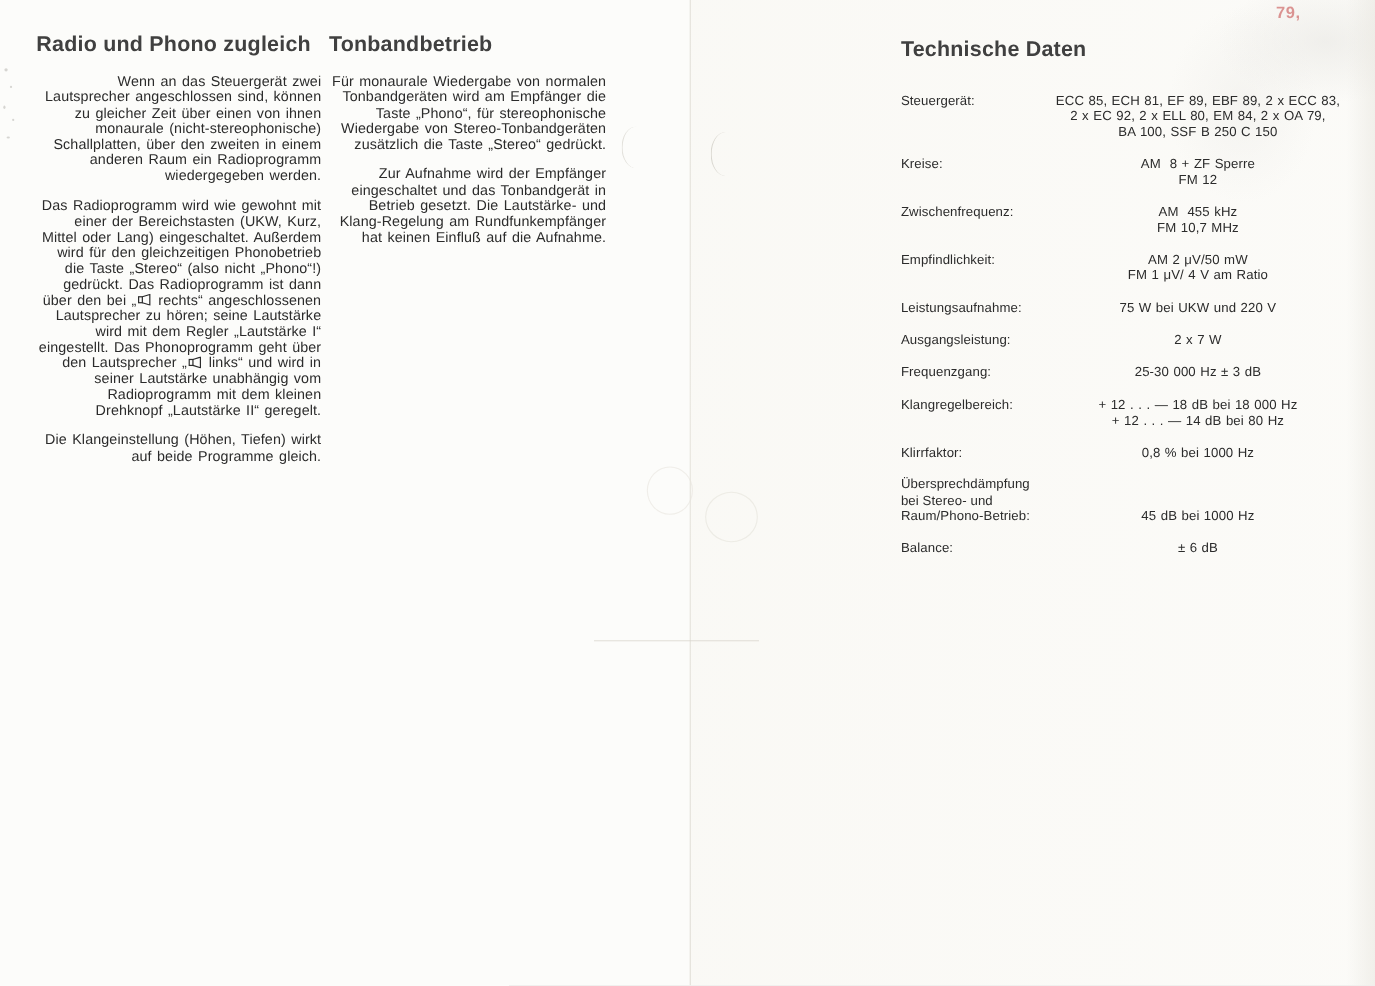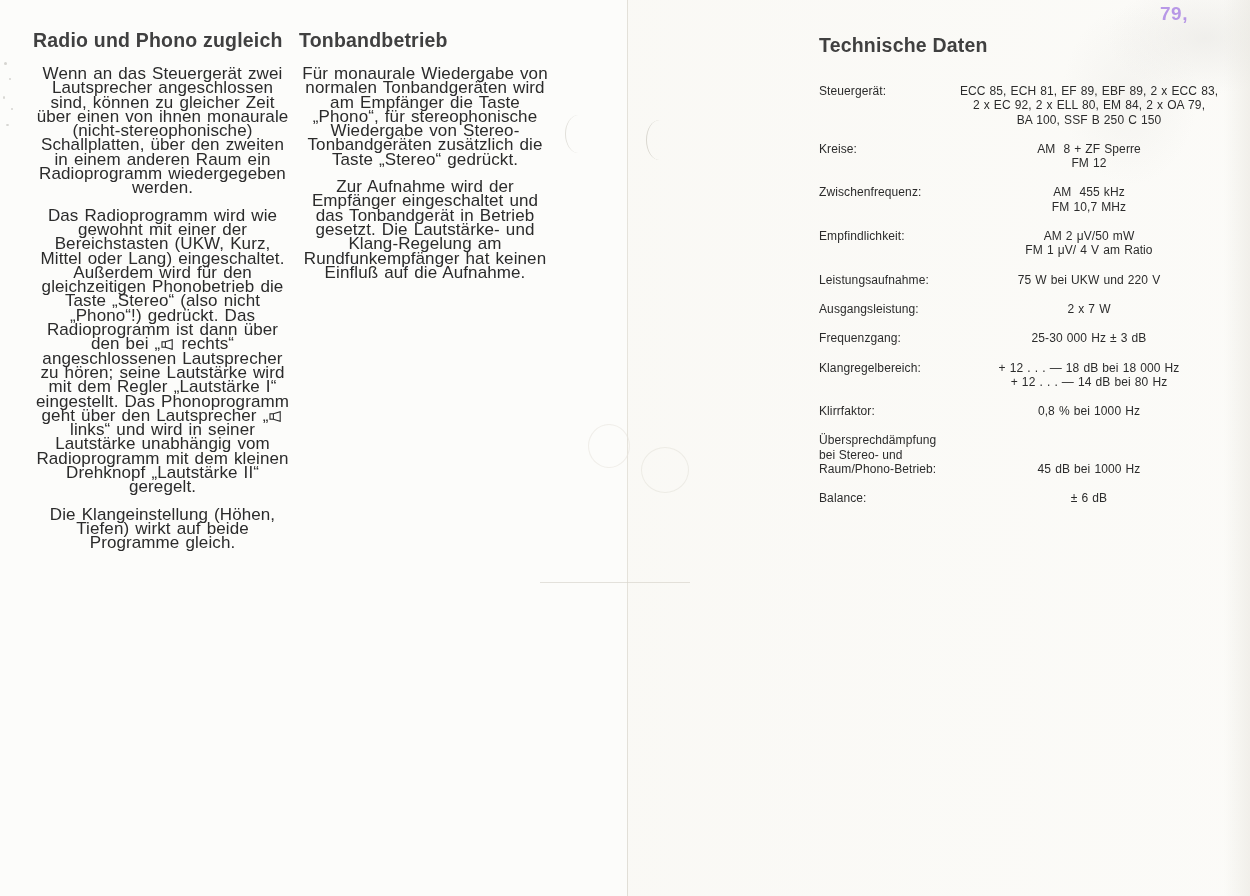--- a/index.html
+++ b/index.html
@@ -28,23 +28,23 @@
   #col-mid{left:299px;width:252px;}
   #col-specs{left:819px;top:33px;width:406px;}
 
   h1.sec-title{
     margin:0 0 15px 0;
     font-size:19.5px;line-height:24px;font-weight:bold;color:#404040;
     letter-spacing:.2px;white-space:nowrap;
   }
   .col p{
     margin:0 0 13px 0;
-    font-size:17px;line-height:14.3px;
+    font-size:13px;line-height:14.3px;
     word-spacing:1.2px;letter-spacing:.1px;
-    text-align:center;
+    text-align:right;
   }
   .inline-icon{vertical-align:-1px;margin:0 1px;}
 
   
   #col-specs h1.sec-title{margin-bottom:27px;}
   .spec-row{display:grid;grid-template-columns:134px 1fr;margin-bottom:15px;}
   .spec-label-line,.spec-value-line{
     font-size:12px;line-height:14.3px;white-space:pre;letter-spacing:.1px;
   }
   .spec-value-line{word-spacing:.6px;text-align:center;}
@@ -59,22 +59,22 @@
   .arc2{left:646px;top:120px;width:26px;height:40px;opacity:.7;}
   .ring{position:absolute;border:1.5px solid #e4e2da;border-radius:50%;opacity:.6;pointer-events:none;}
   .ring1{left:588px;top:424px;width:40px;height:42px;border-color:#e7e5dd;}
   .ring2{left:641px;top:447px;width:46px;height:44px;}
   .speck{position:absolute;background:#b7b5ae;border-radius:50%;opacity:.55;pointer-events:none;}
   .sp1{left:4px;top:62px;width:3px;height:3px;}
   .sp2{left:9px;top:78px;width:2px;height:2px;}
   .sp3{left:3px;top:96px;width:2px;height:3px;}
   .sp4{left:11px;top:108px;width:2px;height:2px;}
   .sp5{left:6px;top:124px;width:3px;height:2px;}
-  .ghost-text{position:absolute;left:1160px;top:3px;font-size:19px;font-weight:bold;
-    color:#6d28d9;opacity:.45;letter-spacing:.5px;pointer-events:none;}
+  .ghost-text{position:absolute;left:1160px;top:3px;font-size:15px;font-weight:bold;
+    color:#b91c1c;opacity:.45;letter-spacing:.5px;pointer-events:none;}
 </style>
 </head>
 <body>
 
 <div class="page">
 
   <div class="paper-right-tint"></div>
   <div class="paper-topright-patch"></div>
   <div class="paper-rightedge"></div>
   <div class="fold-line"></div>

